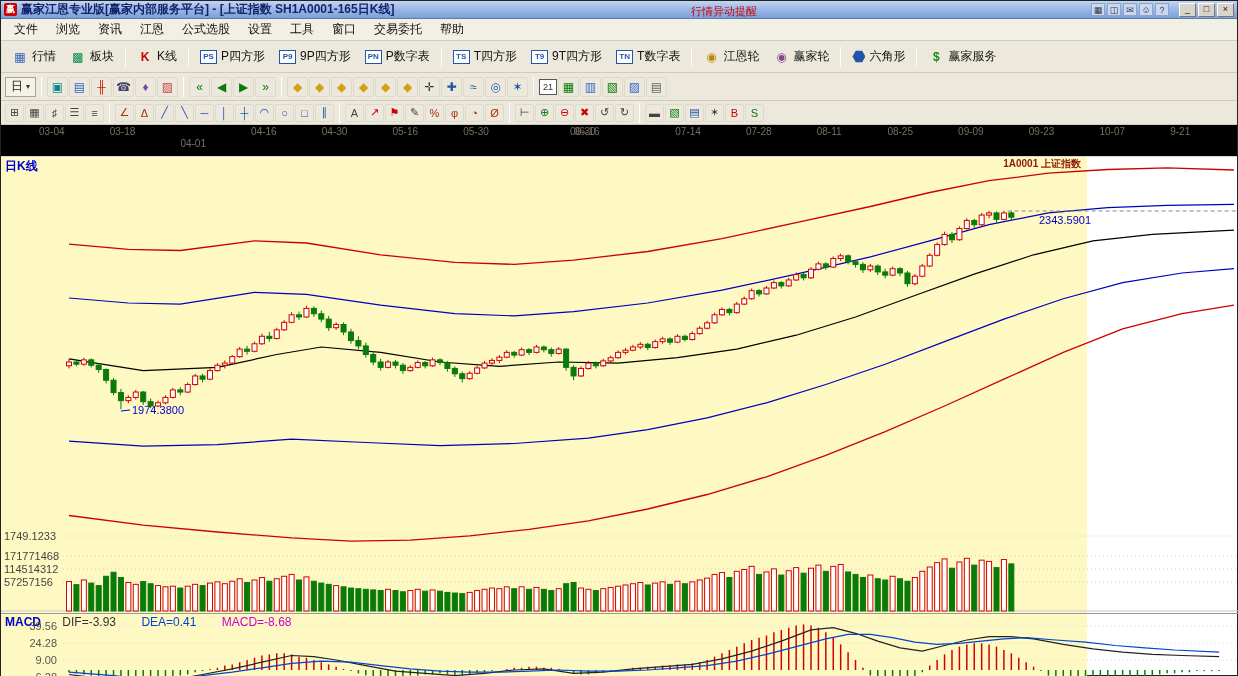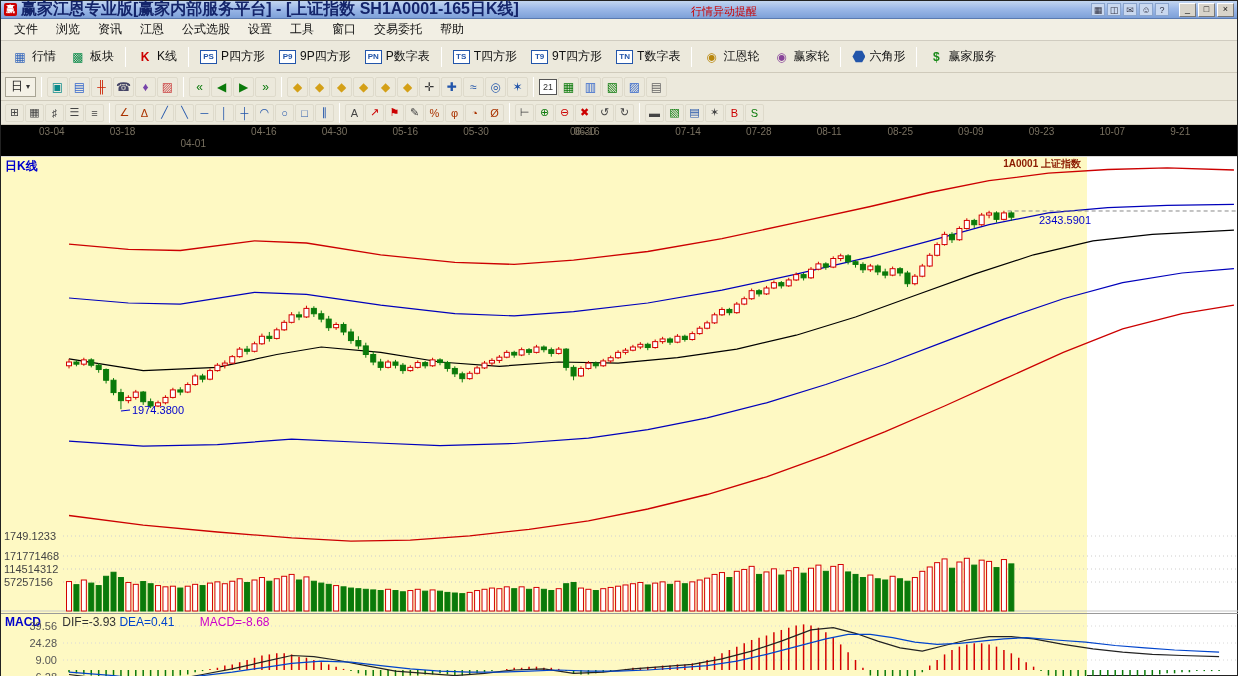--- a/index.html
+++ b/index.html
@@ -4,21 +4,21 @@
 <style>
   *{box-sizing:border-box;margin:0;padding:0}
   html,body{width:1238px;height:676px;overflow:hidden;background:#fff;
     font-family:"Liberation Sans","DejaVu Sans",sans-serif;font-size:12px;color:#222}
   #window{position:relative;width:1238px;height:676px;border:1px solid #222;background:#fff}
   
   .titlebar{position:relative;height:18px;display:flex;align-items:center;gap:4px;padding:0 3px;
     background:linear-gradient(180deg,#c3d6f0 0%,#9db9e8 45%,#7da0d8 100%);border-bottom:1px solid #5a7ab0}
   .app-logo{width:13px;height:13px;background:#c00;color:#fff;font-size:9px;font-weight:bold;
     display:flex;align-items:center;justify-content:center;border-radius:2px}
-  .title-text{font-size:16px;font-weight:bold;color:#14246a;white-space:nowrap}
+  .title-text{font-size:12px;font-weight:bold;color:#14246a;white-space:nowrap}
   .title-alert{position:absolute;left:690px;top:3px;font-size:11px;color:#c00}
   .flex-spacer{flex:1}
   .title-tools{display:flex;gap:2px;margin-right:6px}
   .title-tool{width:14px;height:13px;font-size:9px;color:#334;background:#c9d8ef;border:1px solid #8aa4cc;
     display:flex;align-items:center;justify-content:center}
   .win-btns{display:flex;gap:2px}
   .win-btn{width:17px;height:14px;background:#d8d4ca;border:1px solid #fff;border-right-color:#777;border-bottom-color:#777;
     font-size:9px;line-height:11px;text-align:center;color:#111}
   
   .menubar{height:22px;display:flex;align-items:center;background:#f2efe4;border-bottom:1px solid #d0ccc0;padding-left:4px}
@@ -52,21 +52,21 @@
   .legend{position:absolute;left:86px;top:1px;display:flex;gap:16px;font-size:12px;white-space:nowrap}
   .lg-name{color:#333}.lg-tp{color:#cc0000}.lg-up{color:#0000cc}.lg-md{color:#555}.lg-dn{color:#0000cc}.lg-bt{color:#cc0000}
   .symbol{position:absolute;right:6px;top:0;color:#8b1a00;font-weight:bold;font-size:10px}
   .mark-high{left:1038px;top:57px;color:#0000cc;font-size:11px}
   .mark-low{left:131px;top:247px;color:#0000cc;font-size:11px}
   .price-bottom{left:3px;top:373px;color:#444;font-size:11px}
   .vol-label{position:absolute;left:3px;color:#444;font-size:11px}
   .macd-head{position:absolute;left:4px;top:458px;font-size:12px;white-space:nowrap}
   .m-t{color:#0000cc;font-weight:bold}
   .m-dif{color:#333;margin-left:18px}
-  .m-dea{color:#0044cc;}
+  .m-dea{color:#0044cc;margin-left:22px}
   .m-m{color:#cc00cc;margin-left:22px}
   .macd-scale-label{position:absolute;left:0;width:56px;text-align:right;color:#555;font-size:11px}
 </style>
 </head>
 <body>
 
 <div id="window">
   <div class="titlebar">
     <div class="app-logo">赢</div>
     <div class="title-text">赢家江恩专业版[赢家内部服务平台] - [上证指数 SH1A0001-165日K线]</div>

